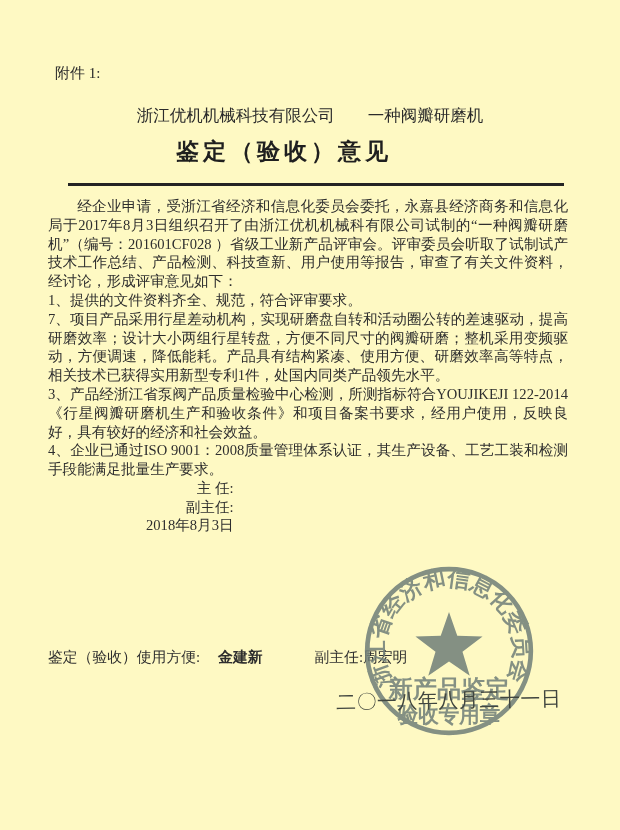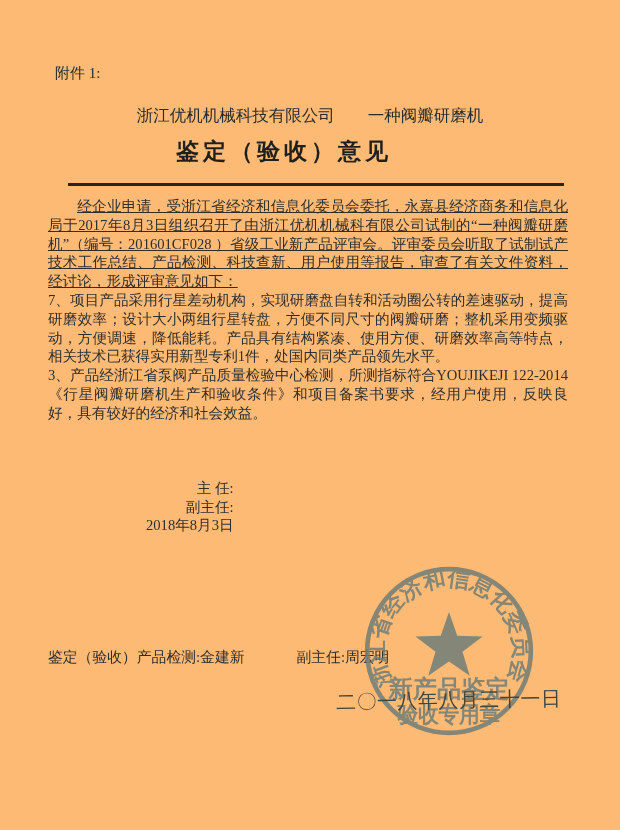--- a/index.html
+++ b/index.html
@@ -1,20 +1,20 @@
 <!DOCTYPE html>
 <html><head>
 <meta charset="utf-8">
 <style>
   html, body { margin: 0; padding: 0; background: #ffffff; }
   .page {
     position: relative;
     width: 620px;
     height: 830px;
-    background: #fdba74;
+    background: #fef9c3;
     font-family: "Liberation Serif", "DejaVu Serif", serif;
     color: #2e2e2e;
     overflow: hidden;
   }
   .attachment {
     position: absolute;
     left: 55px; top: 64px;
     font-size: 15px;
     color: #2b2b2b;
   }
@@ -46,38 +46,38 @@
   .body-text {
     position: absolute;
     left: 48px; top: 197px;
     width: 520px;
     font-size: 14.6px;
     line-height: 18.8px;
     text-align: justify;
     color: #2e2e2e;
   }
   .body-text p { margin: 0; }
-  .body-text p.indent { text-indent: 2em; text-decoration: underline; }
+  .body-text p.indent { text-indent: 2em; }
   .sig-block {
     position: absolute;
     left: 146px; top: 479px;
     font-size: 14.6px;
     line-height: 18.5px;
     color: #2e2e2e;
     text-align: right;
   }
   .committee-row {
     position: absolute;
     left: 48px; top: 648px;
     font-size: 14.8px;
     color: #2e2e2e;
     z-index: 1;
     white-space: nowrap;
   }
-  .committee-row .chair-name { margin-left: 0; }
+  .committee-row .chair-name { margin-left: 18px; font-weight: bold; }
   .committee-row .deputy-label { margin-left: 52px; }
   .committee-row .deputy-name { }
   .seal-svg {
     position: absolute;
     left: 356px; top: 558px;
     width: 186px; height: 186px;
     z-index: 2;
     opacity: 0.85;
   }
   .seal-svg text {
@@ -103,32 +103,34 @@
   <div class="attachment">附件 1:</div>
 
   <div class="subject-line">浙江优机机械科技有限公司　　一种阀瓣研磨机</div>
 
   <div class="doc-title">鉴定（验收）意见</div>
 
   <div class="rule"></div>
 
   <div class="body-text">
     <p class="indent">经企业申请，受浙江省经济和信息化委员会委托，永嘉县经济商务和信息化局于2017年8月3日组织召开了由浙江优机机械科有限公司试制的“一种阀瓣研磨机”（编号：201601CF028 ）省级工业新产品评审会。评审委员会听取了试制试产技术工作总结、产品检测、科技查新、用户使用等报告，审查了有关文件资料，经讨论，形成评审意见如下：</p>
+    <p>1、提供的文件资料齐全、规范，符合评审要求。</p>
     <p>7、项目产品采用行星差动机构，实现研磨盘自转和活动圈公转的差速驱动，提高研磨效率；设计大小两组行星转盘，方便不同尺寸的阀瓣研磨；整机采用变频驱动，方便调速，降低能耗。产品具有结构紧凑、使用方便、研磨效率高等特点，相关技术已获得实用新型专利1件，处国内同类产品领先水平。</p>
     <p>3、产品经浙江省泵阀产品质量检验中心检测，所测指标符合YOUJIKEJI 122-2014《行星阀瓣研磨机生产和验收条件》和项目备案书要求，经用户使用，反映良好，具有较好的经济和社会效益。</p>
+    <p>4、企业已通过ISO 9001：2008质量管理体系认证，其生产设备、工艺工装和检测手段能满足批量生产要求。</p>
   </div>
 
   <div class="sig-block">
     <div>主 任:</div>
     <div>副主任:</div>
     <div>2018年8月3日</div>
   </div>
 
   <div class="committee-row">
-    <span>鉴定（验收）产品检测:</span><span class="chair-name">金建新</span><span class="deputy-label">副主任:</span><span class="deputy-name">周宏明</span>
+    <span>鉴定（验收）使用方便:</span><span class="chair-name">金建新</span><span class="deputy-label">副主任:</span><span class="deputy-name">周宏明</span>
   </div>
 
   <svg class="seal-svg" viewBox="0 0 200 200" xmlns="http://www.w3.org/2000/svg">
     <defs>
       <path id="sealArc" d="M 39.4,135 A 70,70 0 1 1 160.6,135" fill="none"></path>
     </defs>
     <circle cx="100" cy="100" r="88" fill="none" stroke-width="5" stroke="#6f7e78"></circle>
     <polygon points="100,58 108.9,83.7 136.1,84.3 114.5,100.7 122.3,126.7 100,111.2 77.7,126.7 85.5,100.7 63.9,84.3 91.1,83.7" fill="#6f7e78"></polygon>
     <text font-size="24" fill="#6f7e78">
       <textPath href="#sealArc" startOffset="0" textLength="288" lengthAdjust="spacingAndGlyphs">浙江省经济和信息化委员会</textPath>

